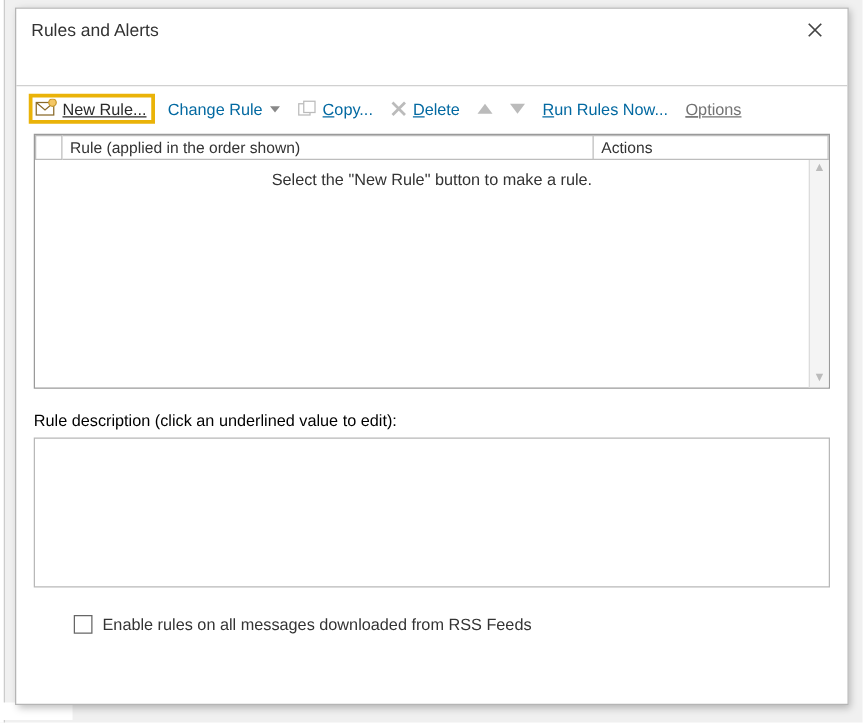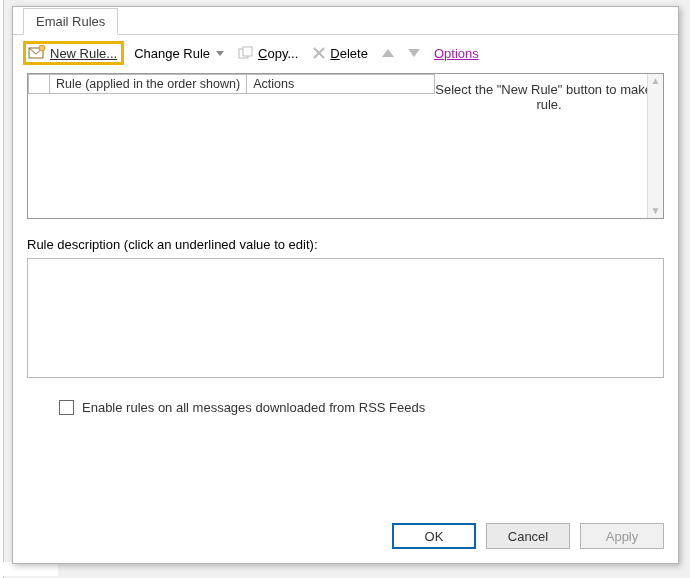--- a/index.html
+++ b/index.html
@@ -73,25 +73,25 @@
     align-items:center;
     gap: 6px;
     padding: 6px 10px 8px 10px;
     flex-wrap: nowrap;
   }
   .tb-btn {
     display:flex;
     align-items:center;
     gap:4px;
     padding: 2px 4px;
-    color:#000000;
+    color:#0369a1;
     cursor:default;
     white-space:nowrap;
   }
-  .tb-btn.enabled { color:#a21caf; cursor:pointer;text-align:center; }
+  .tb-btn.enabled { color:#737373; cursor:pointer;text-align:center; }
   .tb-btn .u { text-decoration: underline; }
   .tb-btn svg { display:block; }
   .newrule-wrap {
     border: 3px solid #eab308;
     padding: 1px 4px 1px 2px;
     display:flex; align-items:flex-end; gap:4px;
     cursor:pointer;
   }
   .newrule-wrap .label { color:#2a2a2a; text-decoration: underline; }
   .caret {
@@ -104,23 +104,23 @@
   .arrow-down { border-left:6px solid transparent;border-right:6px solid transparent;border-top:8px solid #bbb; }
 
   .content {
     padding: 0 14px 10px 14px;
     flex:1;
     display:flex;
     flex-direction:column;
   }
   .rules-grid {
     border:1px solid #9a9a9a;
-    height: 146px;
-    display:flex;
-    flex-direction:row;
+    height: 204px;
+    display:flex;
+    flex-direction:column;
     position:relative;
   }
   .grid-header {
     display:flex;
     align-items:stretch;
     height: 20px;
     font-size:12.5px;
     color:#333;
     background:#fff;
   }
@@ -198,25 +198,30 @@
   .btn.disabled { color:#9a9a9a; background:#f0f0f0; cursor:default; }
 </style>
 </head>
 <body>
 
 <div class="bg-strip1"></div>
 <div class="bg-strip2"></div>
 
 <div class="dialog">
 
+  <div class="titlebar">
+    <div class="title">Rules and Alerts</div>
+    <div class="close-btn">
+      <svg width="12" height="12" viewBox="0 0 12 12">
+          <path d="M1 1 L11 11 M11 1 L1 11" stroke="currentColor" stroke-width="1.4" fill="none"></path>
+        </svg>
+    </div>
+  </div>
 
   <div class="tabstrip">
-    <div class="tab active">
-      <span>Email Rules</span>
-    </div>
   </div>
 
   <div class="toolbar">
     <div class="newrule-wrap">
       <svg width="18" height="16" viewBox="0 0 18 16">
         <rect x="1" y="3" width="14" height="10" fill="#fff" stroke="#8a6a2a"></rect>
         <polyline points="1,3 8,9 15,3" fill="none" stroke="#8a6a2a"></polyline>
         <circle cx="14" cy="3" r="3" fill="#f4c766" stroke="#c99a2e"></circle>
       </svg>
       <span class="label"><span class="u">New Rule...</span></span>
@@ -242,20 +247,23 @@
       <span><span class="u">D</span>elete</span>
     </div>
 
     <div class="tb-btn">
       <span class="arrow-up"></span>
     </div>
     <div class="tb-btn">
       <span class="arrow-down"></span>
     </div>
 
+    <div class="tb-btn">
+      <span><span class="u">R</span>un Rules Now...</span>
+    </div>
 
     <div class="tb-btn enabled">
       <span style="text-decoration:underline;"><span class="u">O</span>ptions</span>
     </div>
   </div>
 
   <div class="content">
 
     <div class="rules-grid">
       <div class="grid-header">
@@ -279,25 +287,14 @@
     <div class="desc-label">Rule description (click an underlined value to edit):</div>
     <div class="desc-box"></div>
 
     <div class="rss-row">
       <span class="chk"></span>
       <span>Enable rules on all messages downloaded from RSS Feeds</span>
     </div>
 
   </div>
 
-  <div class="btn-row">
-    <div class="btn primary">
-      <span>OK</span>
-    </div>
-    <div class="btn">
-      <span>Cancel</span>
-    </div>
-    <div class="btn disabled">
-      <span>Apply</span>
-    </div>
-  </div>
 
 </div>
 
 </body></html>

